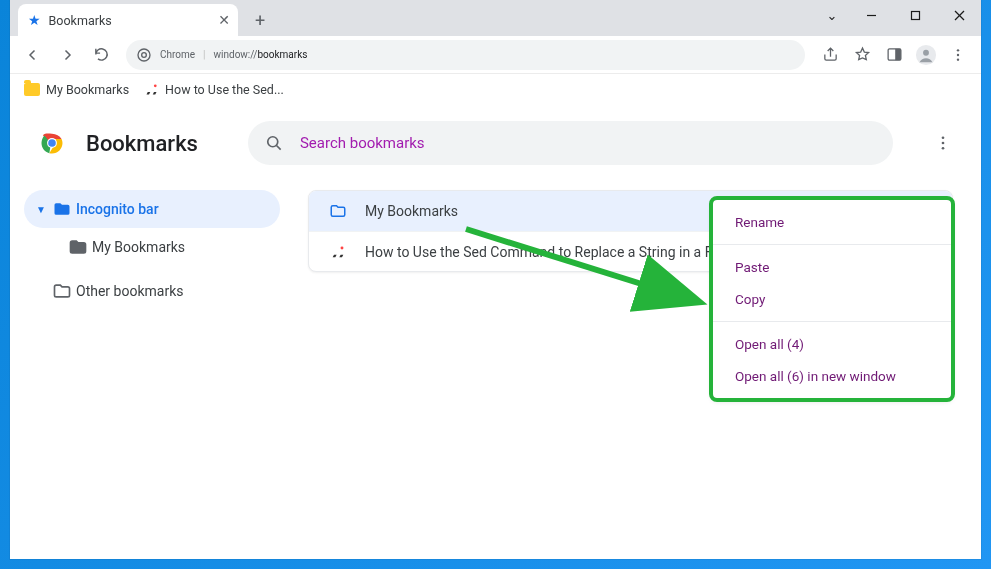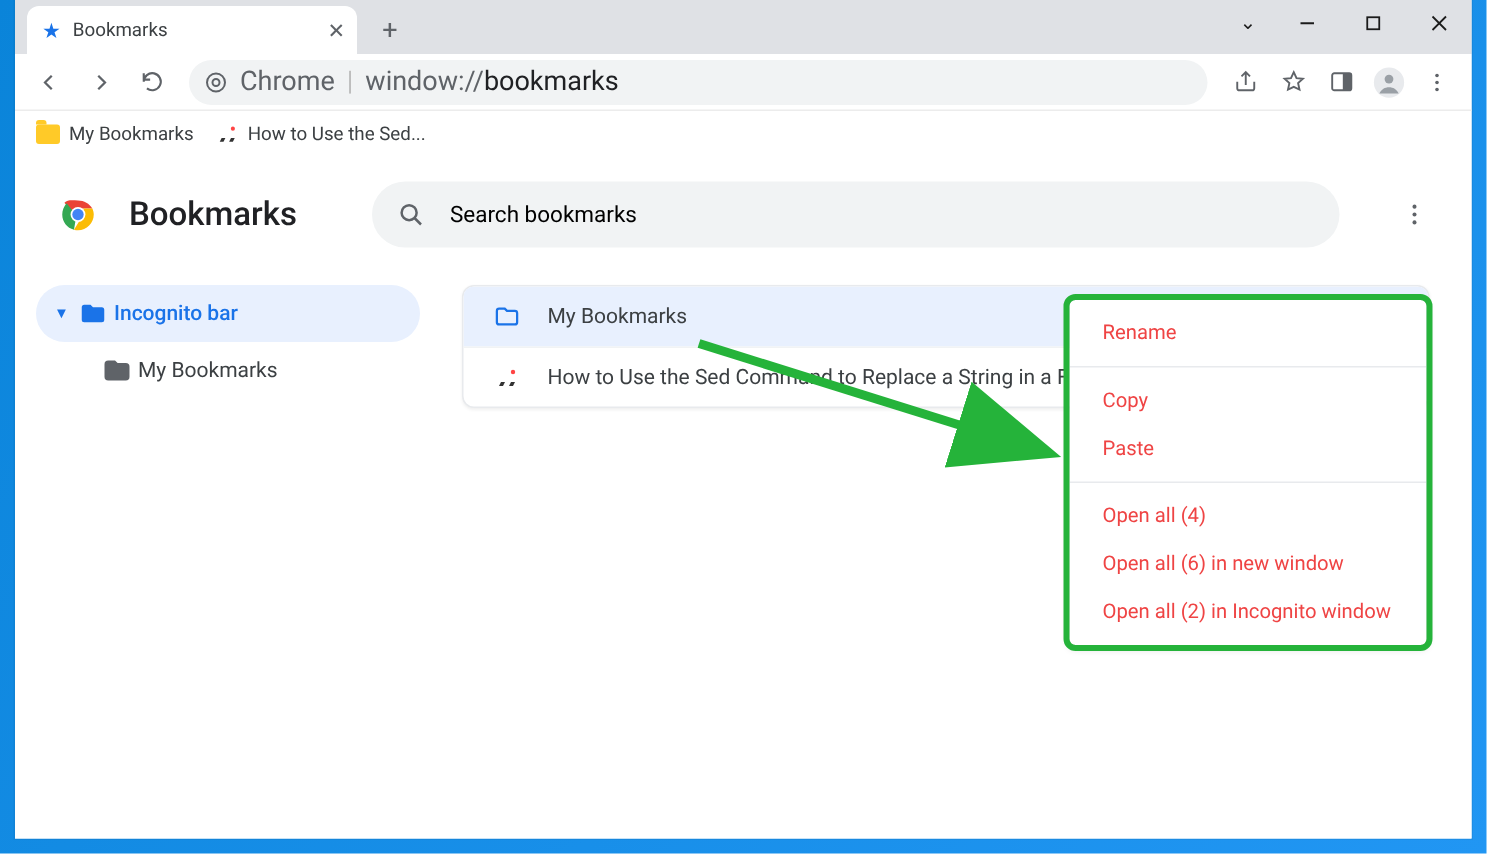--- a/index.html
+++ b/index.html
@@ -73,21 +73,21 @@
     color:#5f6368; border-radius:50%;
   }
   .omni {
     flex:1;
     height:30px;
     background:#f1f3f4;
     border-radius:15px;
     display:flex; align-items:center;
     padding:0 10px;
     margin: 0 6px;
-    font-size:18px;
+    font-size:10px;
     color:#5f6368;
   }
   .omni .chromeicon { margin-right:8px; display:flex; align-items:center;}
   .omni .sep { color:#bdbdbd; margin:0 8px;}
   .omni .path .bold { color:#202124; }
   .right-icons { display:flex; gap:2px; }
 
   
   .bmbar {
     height:30px; background:#fff; display:flex;align-items:center;
@@ -106,21 +106,21 @@
   }
   .app-header {
     height:62px; display:flex; align-items:center; padding: 0 20px 0 28px; gap:20px;
     margin-top:8px;
   }
   .chromelogo { width:28px;height:28px; }
   .app-title { font-size:22px; font-weight:500; color:#202124; }
   .search {
     flex:1; height:44px; background:#f1f3f4; border-radius:22px;
     margin-left: 30px; margin-right: 12px;
-    display:flex; align-items:center; padding:10px 16px; color:#000000;
+    display:flex; align-items:center; padding:10px 16px; color:#a21caf;
     font-size:15px;
   }
   .search svg { margin-right:16px; }
   .more { width:36px;height:36px;display:flex;align-items:center;justify-content:center;color:#5f6368;}
 
   .app-body { flex:1; display:flex; padding: 10px 0 0 0; }
   .sidebar { width:288px; padding: 6px 18px 0 14px; }
   .srow {
     height:38px; display:flex; align-items:center; border-radius:19px;
     padding:0 6px; font-size:14px; color:#3c4043;
@@ -149,21 +149,21 @@
 
   
   .ctx {
     position:absolute; left:703px; top:200px;
     width:238px; background:#fff; border-radius:4px;
     box-shadow: 0 2px 6px rgba(0,0,0,0.2), 0 0 0 1px rgba(0,0,0,0.05);
     padding: 6px 0;
     outline: 4px solid #25b33a;
     outline-offset: 0;
   }
-  .ctx .mi { height:32px; display:flex; align-items:center; padding:0 22px; font-size:13.5px; color:#ef4444;}
+  .ctx .mi { height:32px; display:flex; align-items:center; padding:0 22px; font-size:13.5px; color:#701a75;}
   .ctx hr { border:none; border-top:1px solid #e8eaed; margin:6px 0;}
 
   
   .arrow-svg { position:absolute; left:448px; top:219px; pointer-events:none; }
 
 </style>
 </head>
 <body>
 
 <div class="window">
@@ -317,20 +317,28 @@
           </span>
           <span>Incognito bar</span>
         </div>
         <div class="srow indent">
           <span class="foldicon">
             <svg width="20" height="20" viewBox="0 0 24 24">
                 <path class="foldsvg-grey" fill="none" stroke="#5f6368" stroke-width="2" d="M10 5H5a2 2 0 0 0-2 2v10a2 2 0 0 0 2 2h14a2 2 0 0 0 2-2V9a2 2 0 0 0-2-2h-7l-2-2z"></path>
               </svg>
           </span>
           <span>My Bookmarks</span>
+        </div>
+        <div class="srow noarrow" style="margin-top:6px">
+          <span class="foldicon">
+            <svg width="20" height="20" viewBox="0 0 24 24">
+                <path fill="none" stroke="#5f6368" stroke-width="2" d="M10 5H5a2 2 0 0 0-2 2v10a2 2 0 0 0 2 2h14a2 2 0 0 0 2-2V9a2 2 0 0 0-2-2h-7l-2-2z"></path>
+              </svg>
+          </span>
+          <span>Other bookmarks</span>
         </div>
       </div>
 
       <div class="content">
         <div class="card">
           <div class="card-row sel">
             <span class="ci">
               <svg width="20" height="20" viewBox="0 0 24 24">
                   <path fill="none" stroke="#1a73e8" stroke-width="2" d="M10 5H5a2 2 0 0 0-2 2v10a2 2 0 0 0 2 2h14a2 2 0 0 0 2-2V9a2 2 0 0 0-2-2h-7l-2-2z"></path>
                 </svg>
@@ -350,34 +358,31 @@
       </div>
     </div>
   </div>
 
   <div class="ctx">
     <div class="mi">
         <span>Rename</span>
       </div>
     <hr>
     <div class="mi">
+        <span>Paste</span>
+      </div>
+    <div class="mi">
         <span>Copy</span>
       </div>
-    <div class="mi">
-        <span>Paste</span>
-      </div>
     <hr>
     <div class="mi">
         <span>Open all (4)</span>
       </div>
     <div class="mi">
         <span>Open all (6) in new window</span>
-      </div>
-    <div class="mi">
-        <span>Open all (2) in Incognito window</span>
       </div>
   </div>
 
   <svg class="arrow-svg" width="260" height="100">
     <defs>
       <marker id="ah" markerWidth="14" markerHeight="14" refX="10" refY="5" orient="auto">
         <path d="M0 0 L12 5 L0 10 z" fill="#25b33a"></path>
       </marker>
     </defs>
     <line x1="8" y1="10" x2="238" y2="82" stroke="#25b33a" stroke-width="6" marker-end="url(#ah)"></line>

